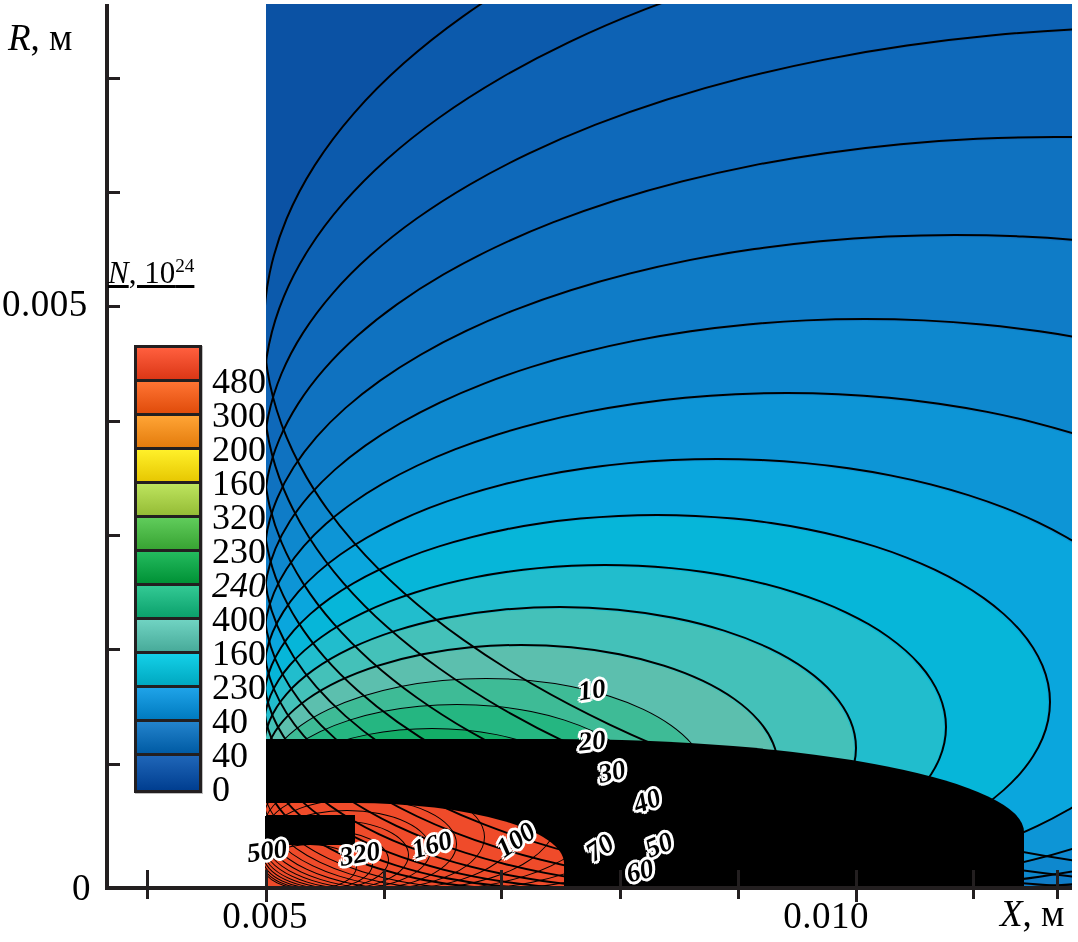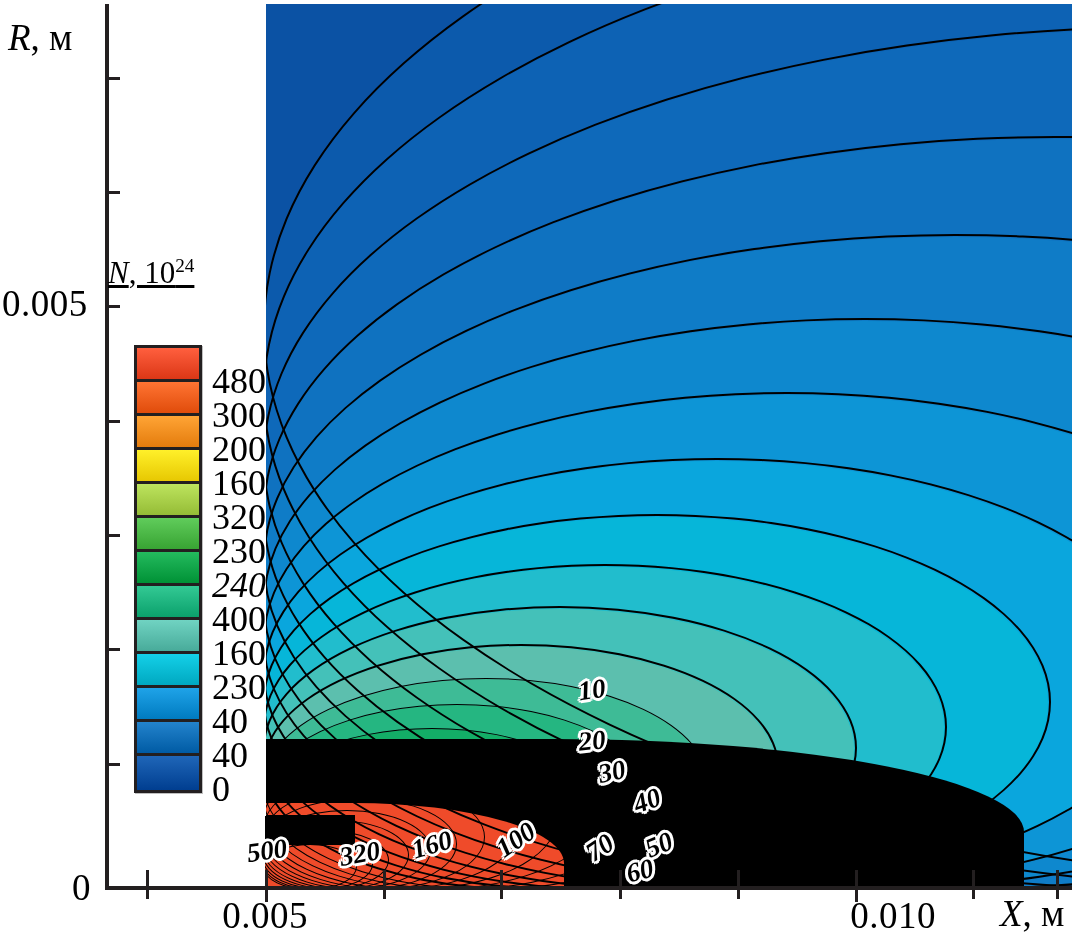--- a/index.html
+++ b/index.html
@@ -148,21 +148,21 @@
       <div class="tick-y" style="top: 77px;"></div>
       <div class="tick-y" style="top: 191px;"></div>
       <div class="tick-y" style="top: 420px;"></div>
       <div class="tick-y" style="top: 534px;"></div>
       <div class="tick-y" style="top: 648px;"></div>
       <div class="tick-y" style="top: 763px;"></div>
     </div>
 
   <div id="tick-labels">
       <div class="tlab" style="left: 265px; top: 894px; transform: translateX(-50%);">0.005</div>
-      <div class="tlab" style="left: 893px; top: 894px; transform: translateX(-50%);">0.010</div>
+      <div class="tlab" style="left: 826px; top: 894px; transform: translateX(-50%);">0.010</div>
       <div class="tlab" style="left: 72px; top: 866px;">0</div>
       <div class="tlab" style="left: 2px; top: 282px;">0.005</div>
     </div>
 
   <div class="axname" id="yname" style="left:8px;top:16px;">
     <i>R</i><span>, м</span>
   </div>
 
   <div class="axname" id="xname" style="left:1000px;top:892px;">
     <i>X</i><span>, м</span>

